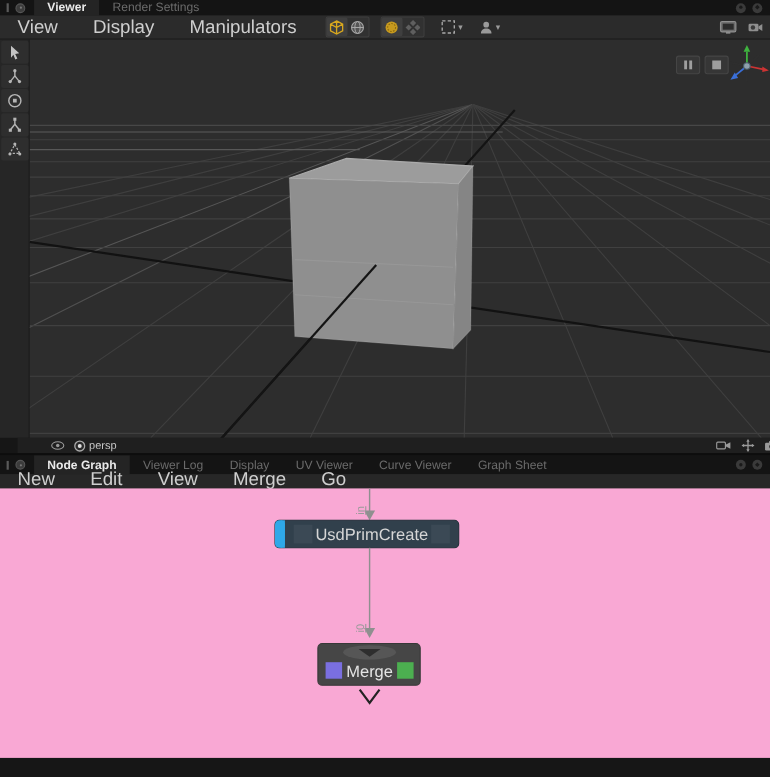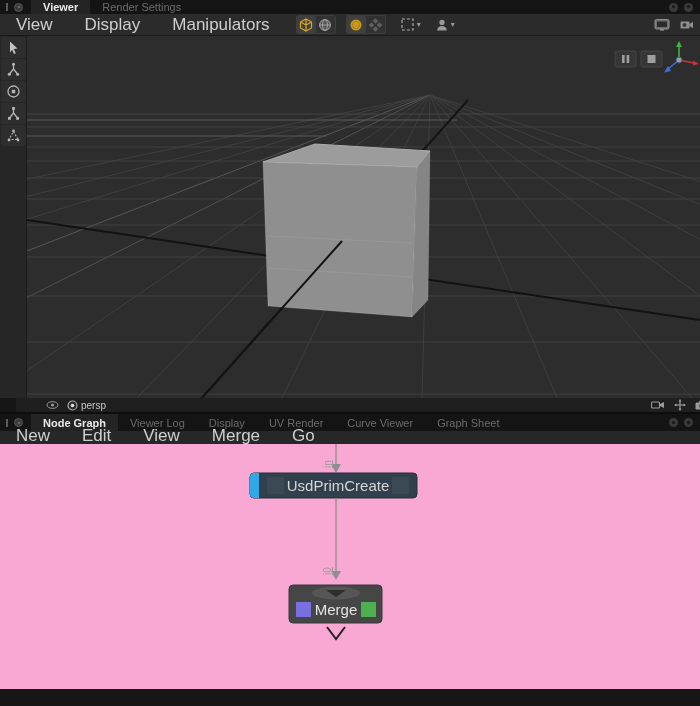--- a/index.html
+++ b/index.html
@@ -292,21 +292,21 @@
     <div class="tab active">
         <span>Node Graph</span>
       </div>
     <div class="tab">
         <span>Viewer Log</span>
       </div>
     <div class="tab">
         <span>Display</span>
       </div>
     <div class="tab">
-        <span>UV Render</span>
+        <span>UV Viewer</span>
       </div>
     <div class="tab">
         <span>Curve Viewer</span>
       </div>
     <div class="tab">
         <span>Graph Sheet</span>
       </div>
     <div class="ts-spacer"></div>
     <div class="pane-btn"></div>
     <div class="pane-btn close"></div>

